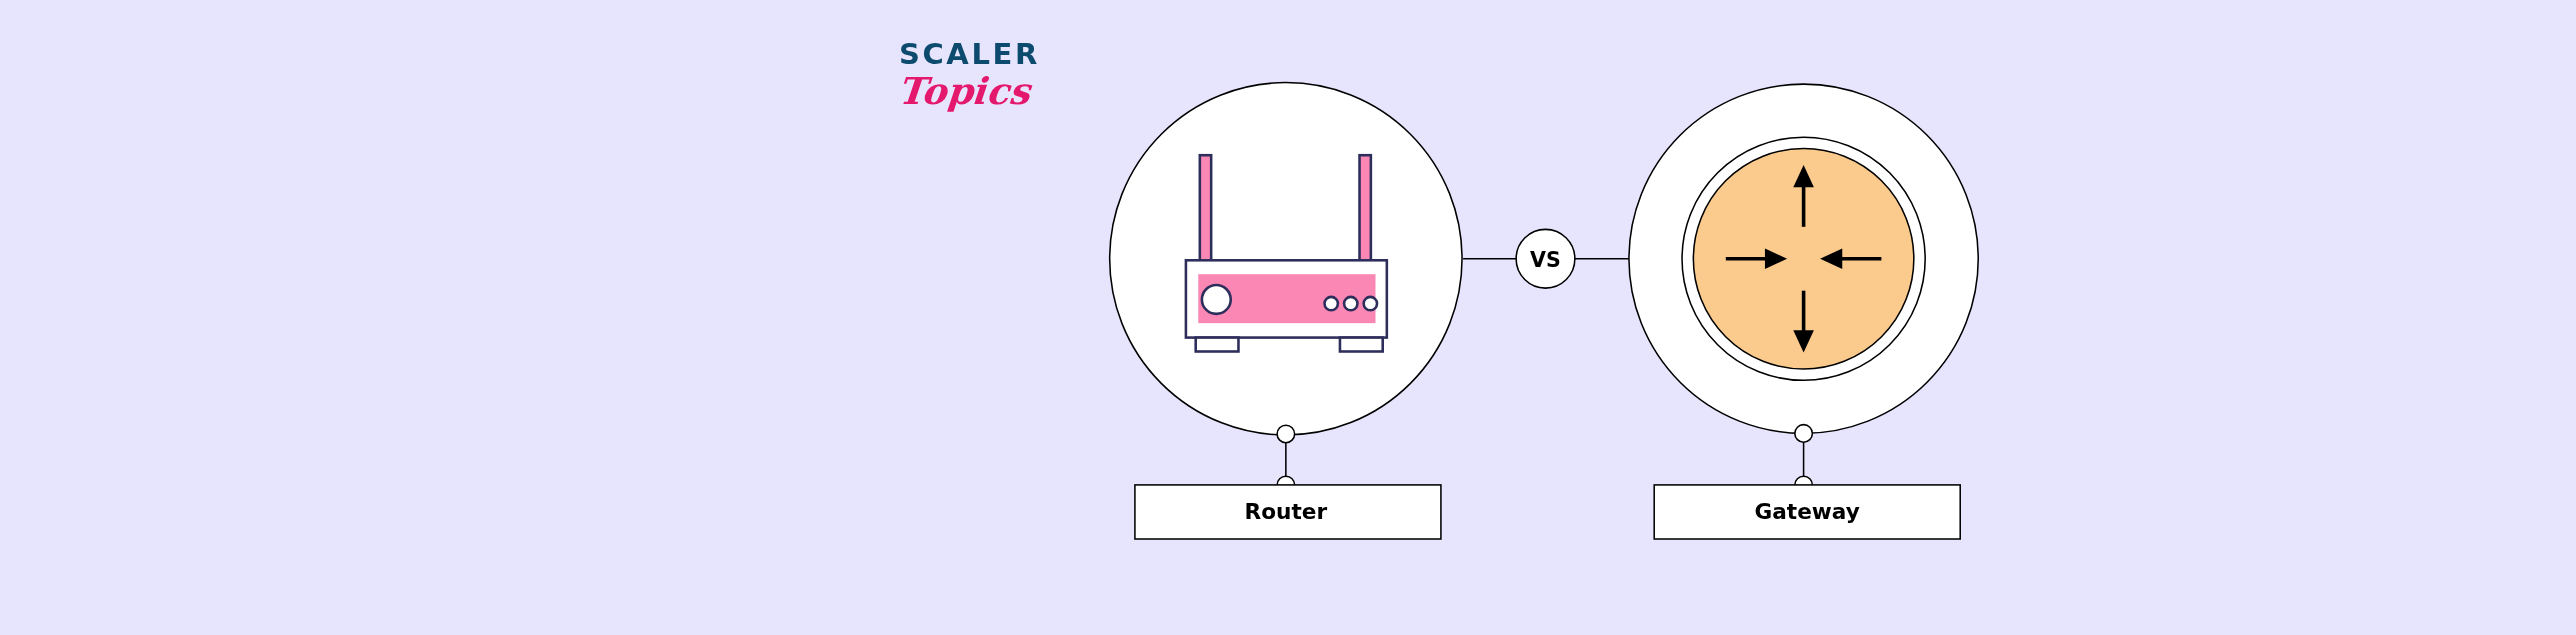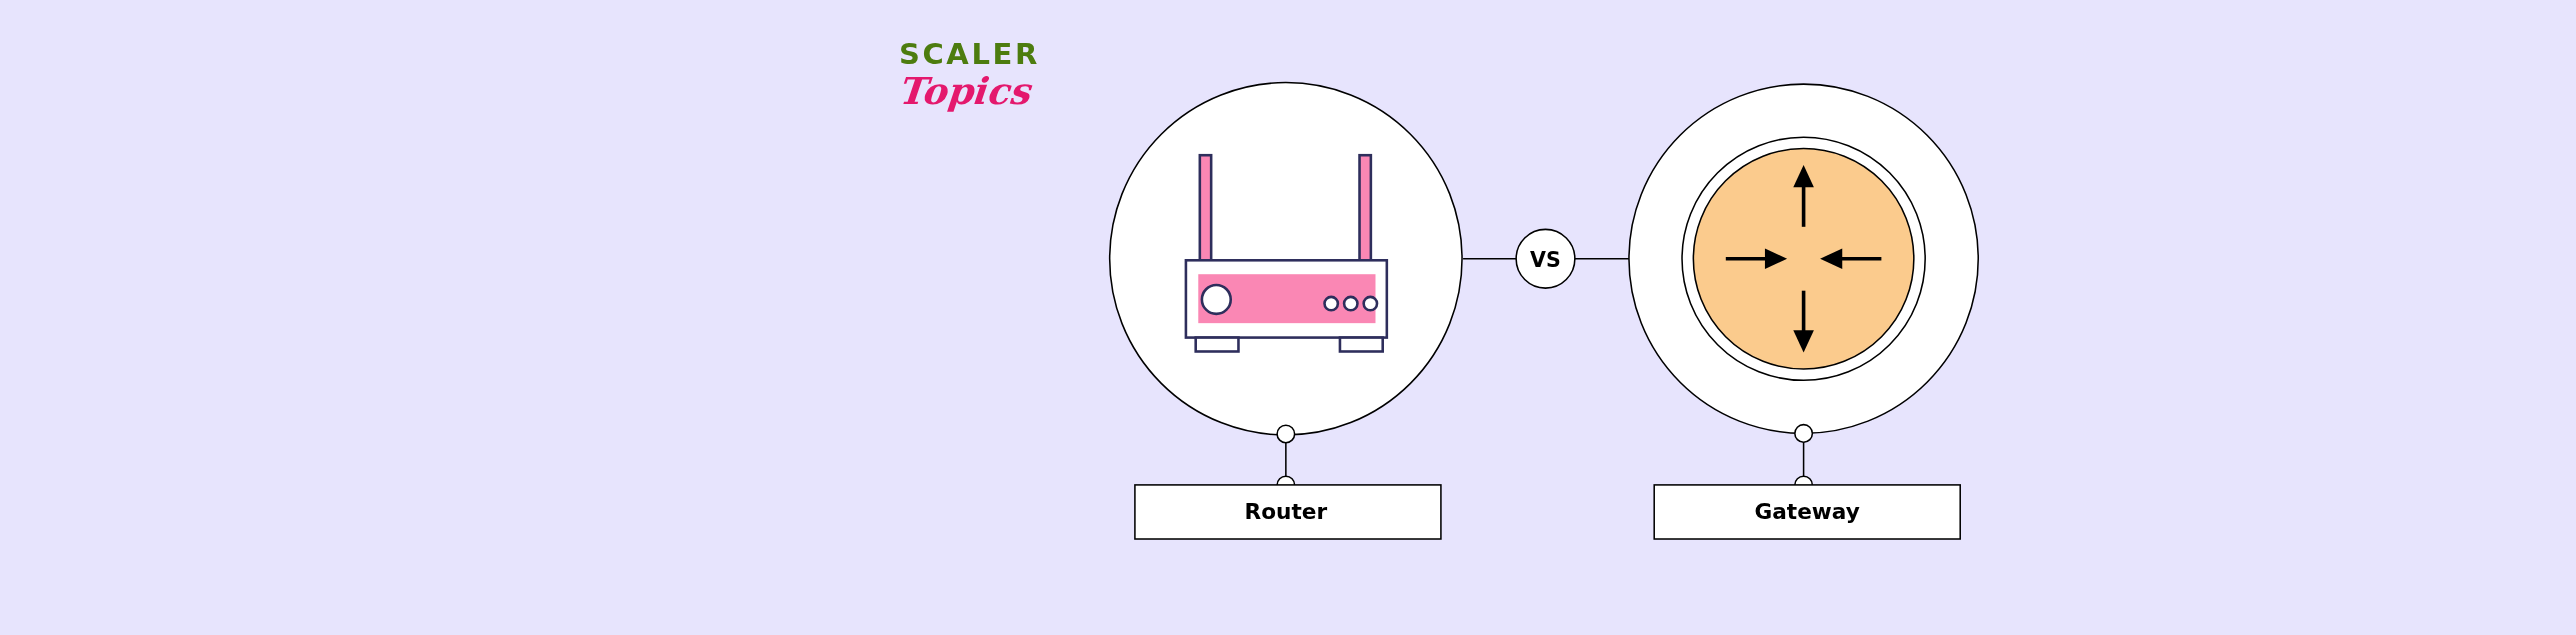--- a/index.html
+++ b/index.html
@@ -25,21 +25,21 @@
     top: 40px;
     width: 175px;
     height: 88px;
     user-select: none;
   }
   .logo-scaler {
     font-family: "DejaVu Sans", sans-serif;
     font-weight: bold;
     font-size: 29px;
     letter-spacing: 2.6px;
-    color: #4d7c0f;
+    color: #0c4a6e;
     line-height: 1;
     display: block;
   }
   .logo-topics {
     font-family: "DejaVu Serif", serif;
     font-style: italic;
     font-weight: bold;
     font-size: 37px;
     color: #e4186d;
     line-height: 1;

